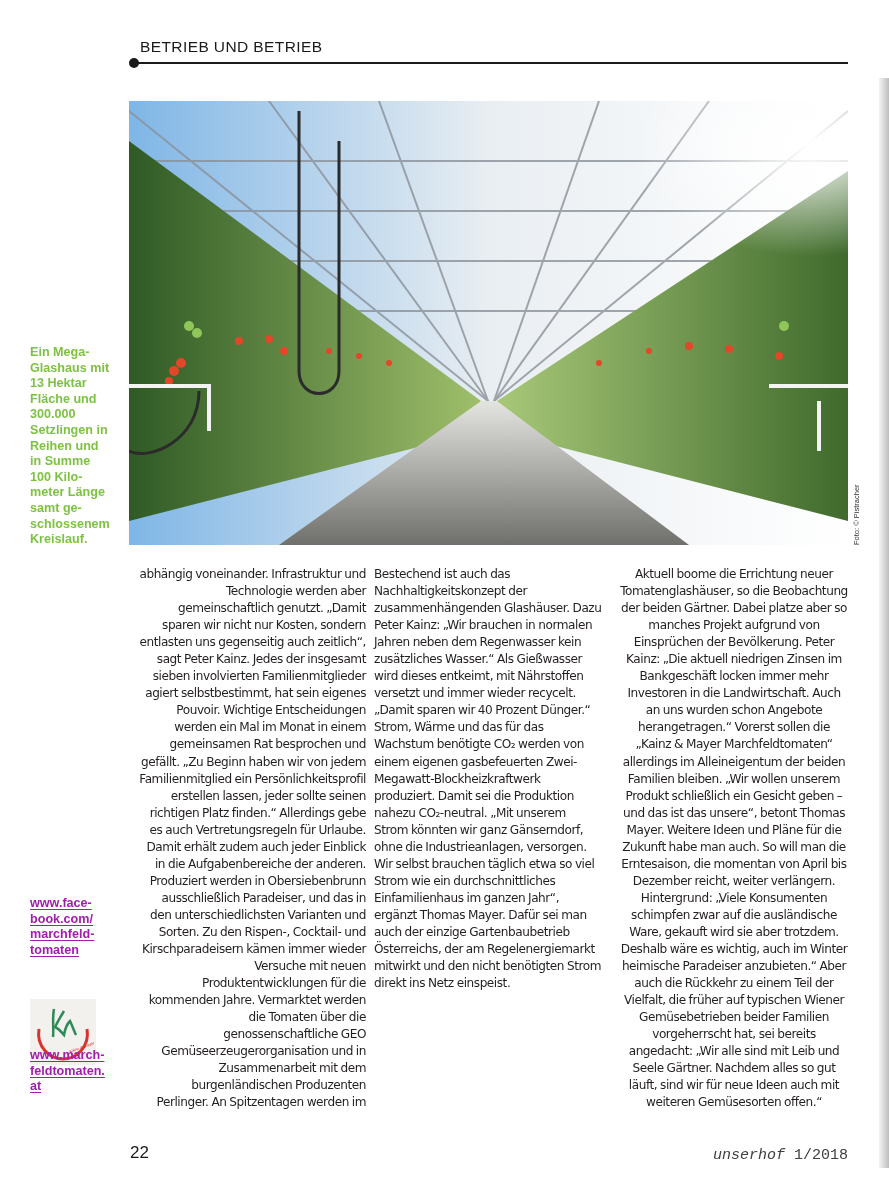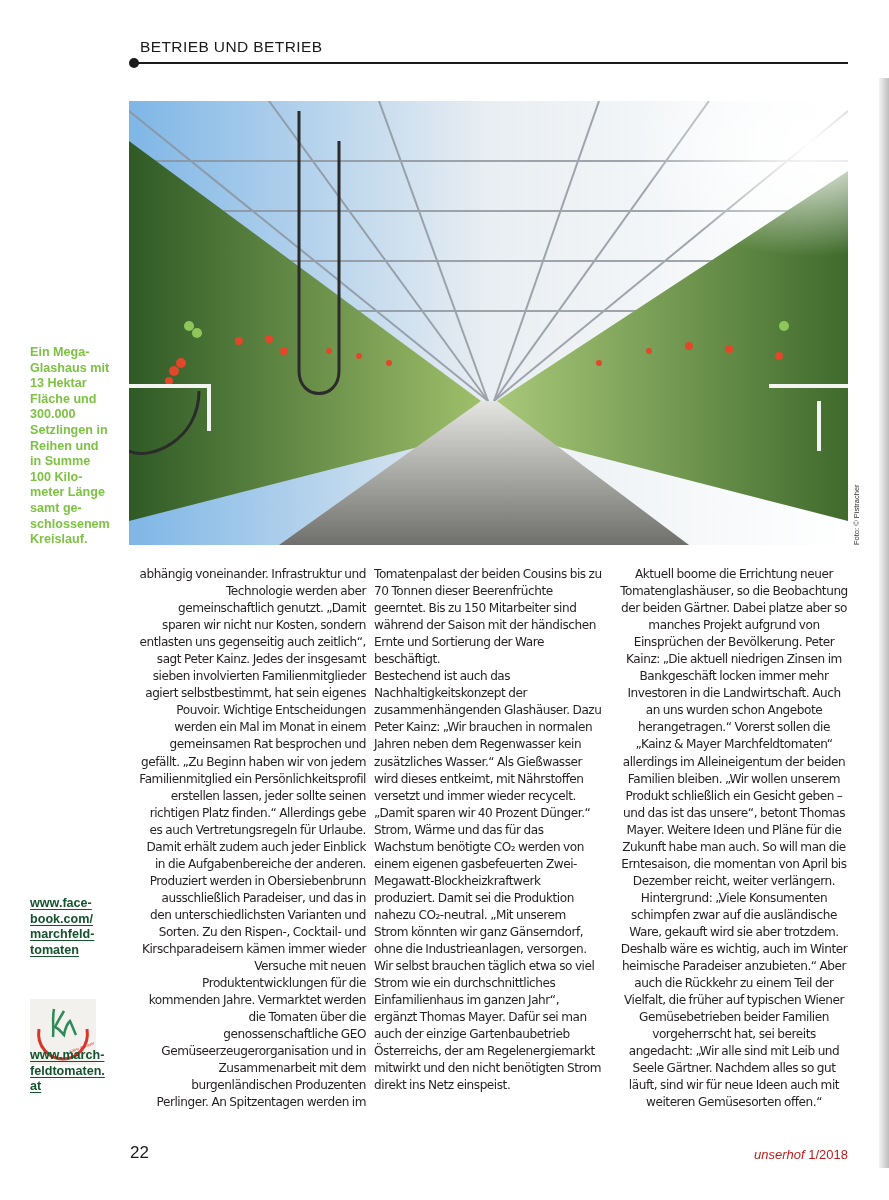--- a/index.html
+++ b/index.html
@@ -27,21 +27,21 @@
     font-family:"Liberation Sans", sans-serif; font-size:7.5px; color:#333; white-space:nowrap;
   }
   .sidebar-caption {
     position:absolute; left:30px; top:345px; width:90px;
     font-family:"Liberation Sans", sans-serif; font-weight:bold; font-size:12.6px; line-height:15.6px;
     color:#7dc242;
   }
   .sidebar-link {
     position:absolute; left:30px; width:90px;
     font-family:"Liberation Sans", sans-serif; font-weight:bold; font-size:12.6px; line-height:15.6px;
-    color:#14532d; text-decoration:underline; text-underline-offset:2px;
+    color:#a21caf; text-decoration:underline; text-underline-offset:2px;
   }
   .link-fb { top:896px; }
   .link-web { top:1048px; }
   .logo {
     position:absolute; left:30px; top:999px; width:66px; height:66px; background:#f2f1ee;
   }
   .logo svg { width:100%; height:100%; display:block; }
   .col {
     position:absolute; top:566px; width:228px;
     font-family:"DejaVu Sans", sans-serif; font-size:12.1px; line-height:17.05px; color:#231f20;
@@ -51,21 +51,21 @@
   .col p + p { }
   .col1 { left:138px;text-align:right; }
   .col2 { left:374px; }
   .col3 { left:620px;text-align:center; }
   .page-num {
     position:absolute; left:130px; top:1143px;
     font-family:"Liberation Sans", sans-serif; font-size:17px; color:#1a1a1a;text-align:center;
   }
   .footer-pub {
     position:absolute; right:41px; top:1147px;
-    font-family:Liberation Sans, sans-serif; font-size:13px; color:#b91c1c;
+    font-family:Liberation Mono, monospace; font-size:15px; color:#404040;
   }
   .footer-pub .pub { font-style:italic; }
   .edge {
     position:absolute; left:879px; top:78px; width:10px; height:1090px;
     background:linear-gradient(to right, #f4f4f4, #bdbdbd);
   }
 </style>
 </head>
 <body>
 
@@ -191,21 +191,20 @@
 feldtomaten.
 at</span>
 </a>
 
 <div class="col col1">
   <p>abhängig voneinander. Infrastruktur und Technologie werden aber gemeinschaftlich genutzt. „Damit sparen wir nicht nur Kosten, sondern entlasten uns gegenseitig auch zeitlich“, sagt Peter Kainz. Jedes der insgesamt sieben involvierten Familienmitglieder agiert selbstbestimmt, hat sein eigenes Pouvoir. Wichtige Entscheidungen werden ein Mal im Monat in einem gemeinsamen Rat besprochen und gefällt. „Zu Beginn haben wir von jedem Familienmitglied ein Persönlichkeitsprofil erstellen lassen, jeder sollte seinen richtigen Platz finden.“ Allerdings gebe es auch Vertretungsregeln für Urlaube. Damit erhält zudem auch jeder Einblick in die Aufgabenbereiche der anderen.</p>
   <p>Produziert werden in Obersiebenbrunn ausschließlich Paradeiser, und das in den unterschiedlichsten Varianten und Sorten. Zu den Rispen-, Cocktail- und Kirschparadeisern kämen immer wieder Versuche mit neuen Produktentwicklungen für die kommenden Jahre. Vermarktet werden die Tomaten über die genossenschaftliche GEO Gemüseerzeugerorganisation und in Zusammenarbeit mit dem burgenländischen Produzenten Perlinger. An Spitzentagen werden im</p>
 </div>
 
 <div class="col col2">
-  <p>Tomatenpalast der beiden Cousins bis zu 70 Tonnen dieser Beerenfrüchte geerntet. Bis zu 150 Mitarbeiter sind während der Saison mit der händischen Ernte und Sortierung der Ware beschäftigt.</p>
   <p>Bestechend ist auch das Nachhaltigkeitskonzept der zusammenhängenden Glashäuser. Dazu Peter Kainz: „Wir brauchen in normalen Jahren neben dem Regenwasser kein zusätzliches Wasser.“ Als Gießwasser wird dieses entkeimt, mit Nährstoffen versetzt und immer wieder recycelt. „Damit sparen wir 40 Prozent Dünger.“ Strom, Wärme und das für das Wachstum benötigte CO₂ werden von einem eigenen gasbefeuerten Zwei-Megawatt-Blockheizkraftwerk produziert. Damit sei die Produktion nahezu CO₂-neutral. „Mit unserem Strom könnten wir ganz Gänserndorf, ohne die Industrieanlagen, versorgen. Wir selbst brauchen täglich etwa so viel Strom wie ein durchschnittliches Einfamilienhaus im ganzen Jahr“, ergänzt Thomas Mayer. Dafür sei man auch der einzige Gartenbaubetrieb Österreichs, der am Regelenergiemarkt mitwirkt und den nicht benötigten Strom direkt ins Netz einspeist.</p>
 </div>
 
 <div class="col col3">
   <p>Aktuell boome die Errichtung neuer Tomatenglashäuser, so die Beobachtung der beiden Gärtner. Dabei platze aber so manches Projekt aufgrund von Einsprüchen der Bevölkerung. Peter Kainz: „Die aktuell niedrigen Zinsen im Bankgeschäft locken immer mehr Investoren in die Landwirtschaft. Auch an uns wurden schon Angebote herangetragen.“ Vorerst sollen die „Kainz &amp; Mayer Marchfeldtomaten“ allerdings im Alleineigentum der beiden Familien bleiben. „Wir wollen unserem Produkt schließlich ein Gesicht geben – und das ist das unsere“, betont Thomas Mayer. Weitere Ideen und Pläne für die Zukunft habe man auch. So will man die Erntesaison, die momentan von April bis Dezember reicht, weiter verlängern. Hintergrund: „Viele Konsumenten schimpfen zwar auf die ausländische Ware, gekauft wird sie aber trotzdem. Deshalb wäre es wichtig, auch im Winter heimische Paradeiser anzubieten.“ Aber auch die Rückkehr zu einem Teil der Vielfalt, die früher auf typischen Wiener Gemüsebetrieben beider Familien vorgeherrscht hat, sei bereits angedacht: „Wir alle sind mit Leib und Seele Gärtner. Nachdem alles so gut läuft, sind wir für neue Ideen auch mit weiteren Gemüsesorten offen.“</p>
 </div>
 
 <div class="page-num">22</div>
 <div class="footer-pub">
   <span class="pub">unserhof</span>

